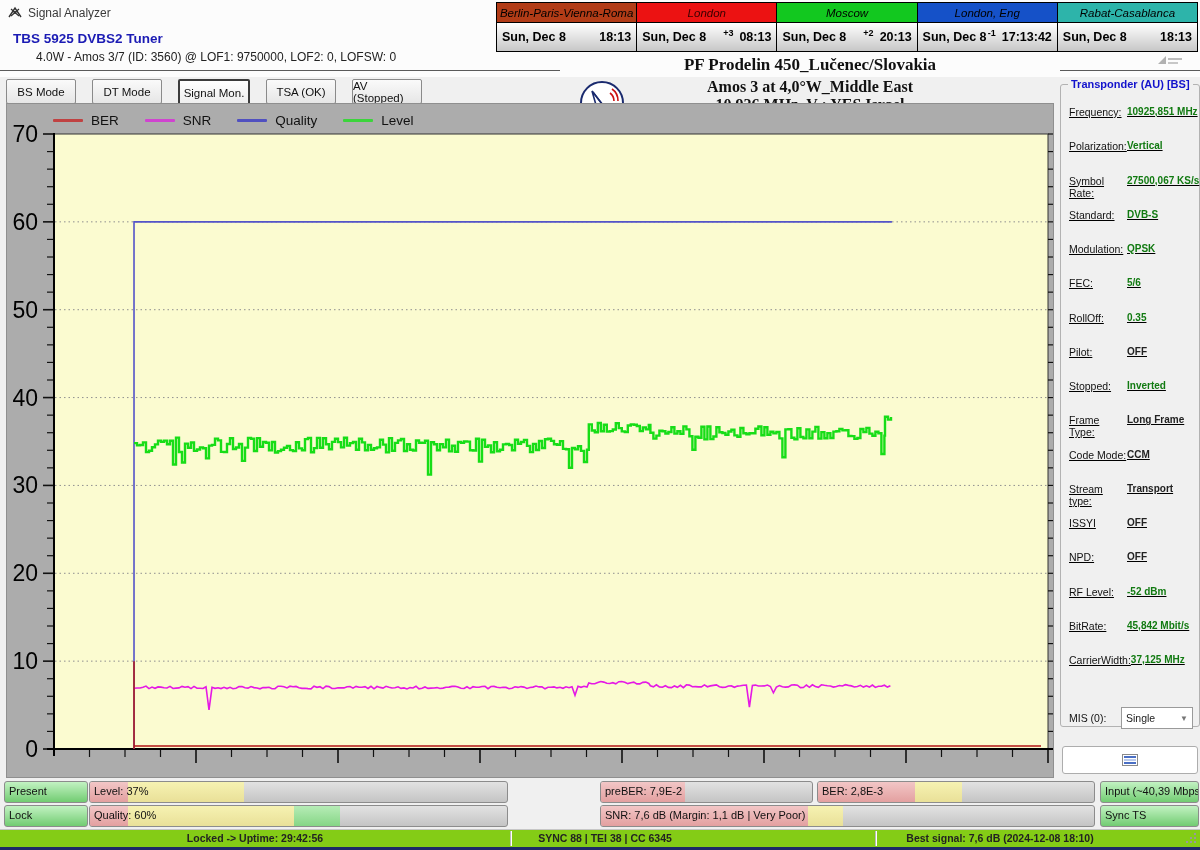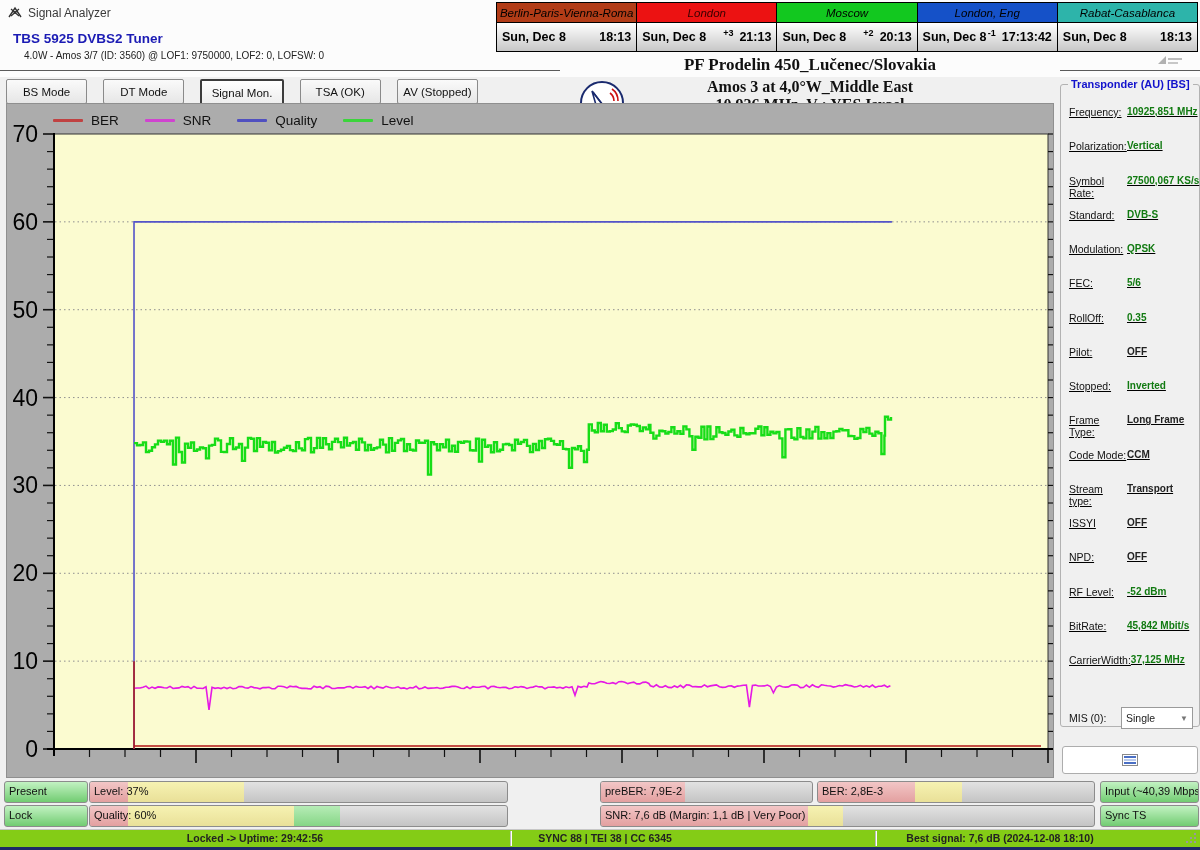--- a/index.html
+++ b/index.html
@@ -4,42 +4,42 @@
 <style>
   html,body{margin:0;padding:0;background:#d8d8d8;}
   .app{position:relative;width:1200px;height:850px;background:#f0f0f0;overflow:hidden;
        font-family:"Liberation Sans",sans-serif;outline:1px solid #8a8a8a;}
   
   .white-zone{position:absolute;top:0;left:0;width:1200px;height:77px;background:#fcfcfc;}
   .titlebar-title{position:absolute;top:6px;left:28px;font-size:12px;color:#3a3a3a;}
   .app-icon{position:absolute;top:5px;left:7px;width:16px;height:15px;}
   .top-divider{position:absolute;top:70px;left:0;width:1200px;border-top:1px solid #5a5a5a;}
   .tuner-title{position:absolute;top:31px;left:13px;font-size:13.5px;font-weight:700;color:#1b1bb4;}
-  .tuner-sub{position:absolute;top:50px;left:24px;font-size:10px;color:#222;}
+  .tuner-sub{position:absolute;top:50px;left:36px;font-size:12px;color:#222;}
   
   .clocks{position:absolute;top:2px;left:497px;width:701px;height:50px;display:flex;}
   .clock{flex:1;display:flex;flex-direction:column;border:1px solid #000;margin-left:-1px;}
   .clock-h{height:19px;display:flex;align-items:center;justify-content:center;
            font-style:italic;font-weight:400;font-size:11.5px;border-bottom:1px solid #000;
            white-space:nowrap;overflow:hidden;}
   .clock-b{flex:1;background:linear-gradient(#ffffff,#c7c7c7);display:flex;align-items:center;
            padding:0 5px;font-weight:700;font-size:12.5px;color:#000;white-space:nowrap;}
   .clock-b .cdate{flex:0 0 auto;}
   .clock-b .spacer{flex:1;}
   .clock-b .coffset{font-size:9px;vertical-align:super;position:relative;top:-4px;margin-right:6px;font-weight:700;}
   .watermark{position:absolute;top:54px;left:1156px;opacity:.65;}
   
   .heading-l1{position:absolute;top:55px;left:560px;width:500px;text-align:center;background:#fcfcfc;
               font-family:"Liberation Serif",serif;font-weight:700;font-size:17px;color:#111;}
   .heading-l{position:absolute;left:585px;width:450px;text-align:center;
              font-family:"Liberation Serif",serif;font-weight:700;font-size:16px;color:#111;}
   .hl2{top:78px}.hl3{top:96px}.hl4{top:113px}
   .logo{position:absolute;top:79px;left:572px;width:60px;height:54px;}
   
-  .toolbar{position:absolute;top:79px;left:6px;width:472px;display:flex;gap:16px;}
+  .toolbar{position:absolute;top:79px;left:6px;width:416px;display:flex;gap:16px;}
   .tbtn{flex:1;height:23px;background:linear-gradient(#fafafa,#e6e6e6);border:1px solid #8a8a8a;
         border-radius:2px;font-size:11.5px;color:#111;display:flex;align-items:center;justify-content:center;
         font-family:"Liberation Sans",sans-serif;}
   .tbtn.active{border:2px solid #3c3c3c;background:linear-gradient(#ffffff,#ededed);}
   
   .chart{position:absolute;top:103px;left:6px;width:1046px;height:673px;background:#acacac;
          border:1px solid #8f8f8f;}
   .legend{position:absolute;top:6px;left:46px;display:flex;gap:26px;align-items:center;height:20px;}
   .legend-item{display:flex;align-items:center;gap:8px;}
   .legend-line{width:30px;height:3px;border-radius:1px;}
@@ -114,21 +114,21 @@
           <span class="spacer"></span>
           <span class="ctime">18:13</span>
         </div>
       </div>
       <div class="clock">
         <div class="clock-h" style="background: rgb(236, 18, 18); color: rgb(58, 0, 0);">London</div>
         <div class="clock-b">
           <span class="cdate">Sun, Dec 8</span>
           <span class="spacer"></span>
           <span class="coffset">+3</span>
-          <span class="ctime">21:13</span>
+          <span class="ctime">08:13</span>
         </div>
       </div>
       <div class="clock">
         <div class="clock-h" style="background: rgb(18, 200, 31); color: rgb(0, 0, 0);">Moscow</div>
         <div class="clock-b">
           <span class="cdate">Sun, Dec 8</span>
           <span class="spacer"></span>
           <span class="coffset">+2</span>
           <span class="ctime">20:13</span>
         </div>

